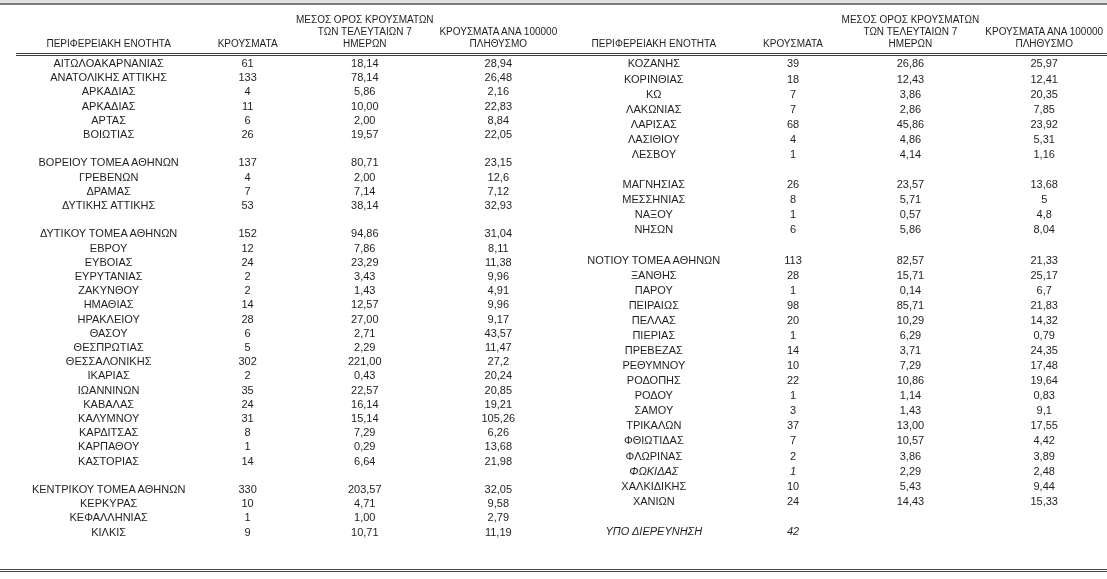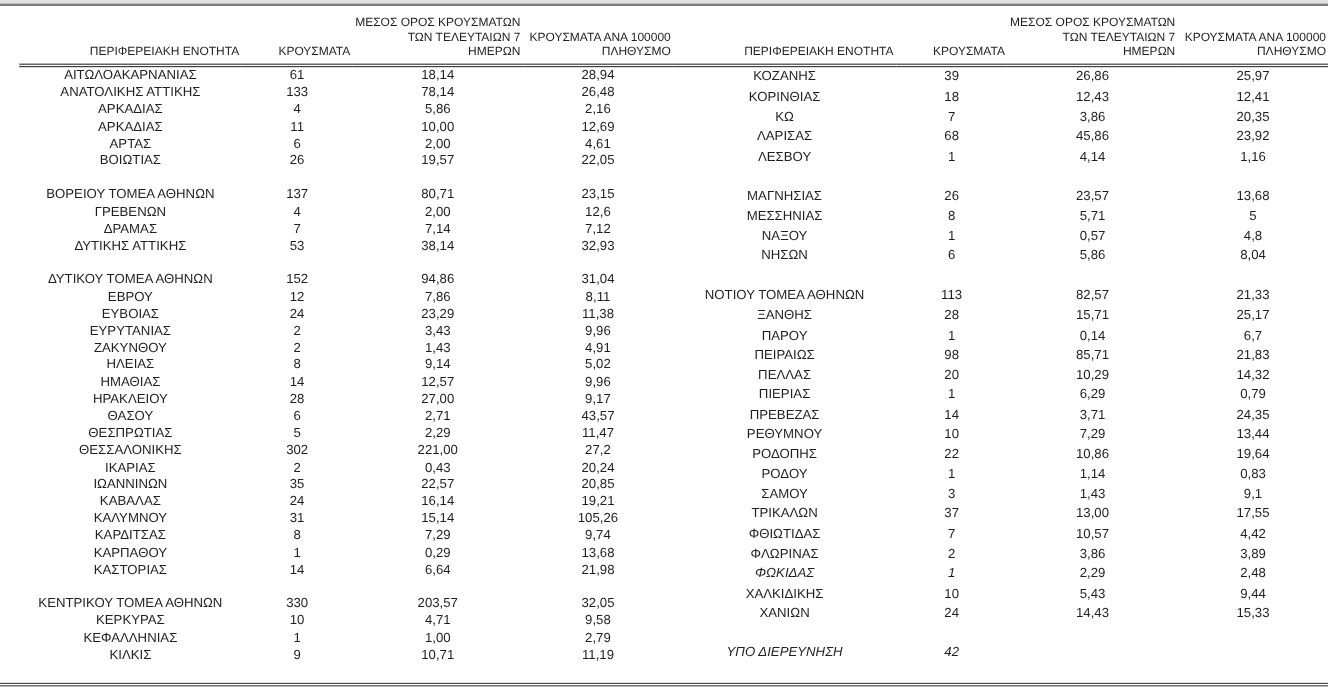--- a/index.html
+++ b/index.html
@@ -28,21 +28,21 @@
 
   col.c-region  { width: 34%; }
   col.c-cases   { width: 17%; }
   col.c-avg7    { width: 26%; }
   col.c-per100k { width: 23%; }
 
   thead th {
     font-weight: normal;
     font-size: 10px;
     line-height: 12px;
-    text-align: right;
+    text-align: center;
     vertical-align: bottom;
     white-space: pre-line;
     padding: 9px 2px 3px 2px;
     border-bottom: 3px double #3f3f3f;
   }
   tbody td {
     font-size: 11px;
     height: 14.2px;
     line-height: 14.2px;
     padding: 0 2px;
@@ -108,27 +108,27 @@
           <tr>
             <td>ΑΡΚΑΔΙΑΣ</td>
             <td>4</td>
             <td>5,86</td>
             <td>2,16</td>
           </tr>
           <tr>
             <td>ΑΡΚΑΔΙΑΣ</td>
             <td>11</td>
             <td>10,00</td>
-            <td>12,69</td>
+            <td>22,83</td>
           </tr>
           <tr>
             <td>ΑΡΤΑΣ</td>
             <td>6</td>
             <td>2,00</td>
-            <td>4,61</td>
+            <td>8,84</td>
           </tr>
           <tr>
             <td>ΒΟΙΩΤΙΑΣ</td>
             <td>26</td>
             <td>19,57</td>
             <td>22,05</td>
           </tr>
           <tr class="spacer">
             <td colspan="4"></td>
           </tr>
@@ -183,26 +183,20 @@
             <td>3,43</td>
             <td>9,96</td>
           </tr>
           <tr>
             <td>ΖΑΚΥΝΘΟΥ</td>
             <td>2</td>
             <td>1,43</td>
             <td>4,91</td>
           </tr>
           <tr>
-            <td>ΗΛΕΙΑΣ</td>
-            <td>8</td>
-            <td>9,14</td>
-            <td>5,02</td>
-          </tr>
-          <tr>
             <td>ΗΜΑΘΙΑΣ</td>
             <td>14</td>
             <td>12,57</td>
             <td>9,96</td>
           </tr>
           <tr>
             <td>ΗΡΑΚΛΕΙΟΥ</td>
             <td>28</td>
             <td>27,00</td>
             <td>9,17</td>
@@ -246,21 +240,21 @@
           <tr>
             <td>ΚΑΛΥΜΝΟΥ</td>
             <td>31</td>
             <td>15,14</td>
             <td>105,26</td>
           </tr>
           <tr>
             <td>ΚΑΡΔΙΤΣΑΣ</td>
             <td>8</td>
             <td>7,29</td>
-            <td>9,74</td>
+            <td>6,26</td>
           </tr>
           <tr>
             <td>ΚΑΡΠΑΘΟΥ</td>
             <td>1</td>
             <td>0,29</td>
             <td>13,68</td>
           </tr>
           <tr>
             <td>ΚΑΣΤΟΡΙΑΣ</td>
             <td>14</td>
@@ -328,26 +322,38 @@
             <td>12,43</td>
             <td>12,41</td>
           </tr>
           <tr>
             <td>ΚΩ</td>
             <td>7</td>
             <td>3,86</td>
             <td>20,35</td>
           </tr>
           <tr>
+            <td>ΛΑΚΩΝΙΑΣ</td>
+            <td>7</td>
+            <td>2,86</td>
+            <td>7,85</td>
+          </tr>
+          <tr>
             <td>ΛΑΡΙΣΑΣ</td>
             <td>68</td>
             <td>45,86</td>
             <td>23,92</td>
           </tr>
           <tr>
+            <td>ΛΑΣΙΘΙΟΥ</td>
+            <td>4</td>
+            <td>4,86</td>
+            <td>5,31</td>
+          </tr>
+          <tr>
             <td>ΛΕΣΒΟΥ</td>
             <td>1</td>
             <td>4,14</td>
             <td>1,16</td>
           </tr>
           <tr class="spacer">
             <td colspan="4"></td>
           </tr>
           <tr>
             <td>ΜΑΓΝΗΣΙΑΣ</td>
@@ -415,21 +421,21 @@
           <tr>
             <td>ΠΡΕΒΕΖΑΣ</td>
             <td>14</td>
             <td>3,71</td>
             <td>24,35</td>
           </tr>
           <tr>
             <td>ΡΕΘΥΜΝΟΥ</td>
             <td>10</td>
             <td>7,29</td>
-            <td>13,44</td>
+            <td>17,48</td>
           </tr>
           <tr>
             <td>ΡΟΔΟΠΗΣ</td>
             <td>22</td>
             <td>10,86</td>
             <td>19,64</td>
           </tr>
           <tr>
             <td>ΡΟΔΟΥ</td>
             <td>1</td>

